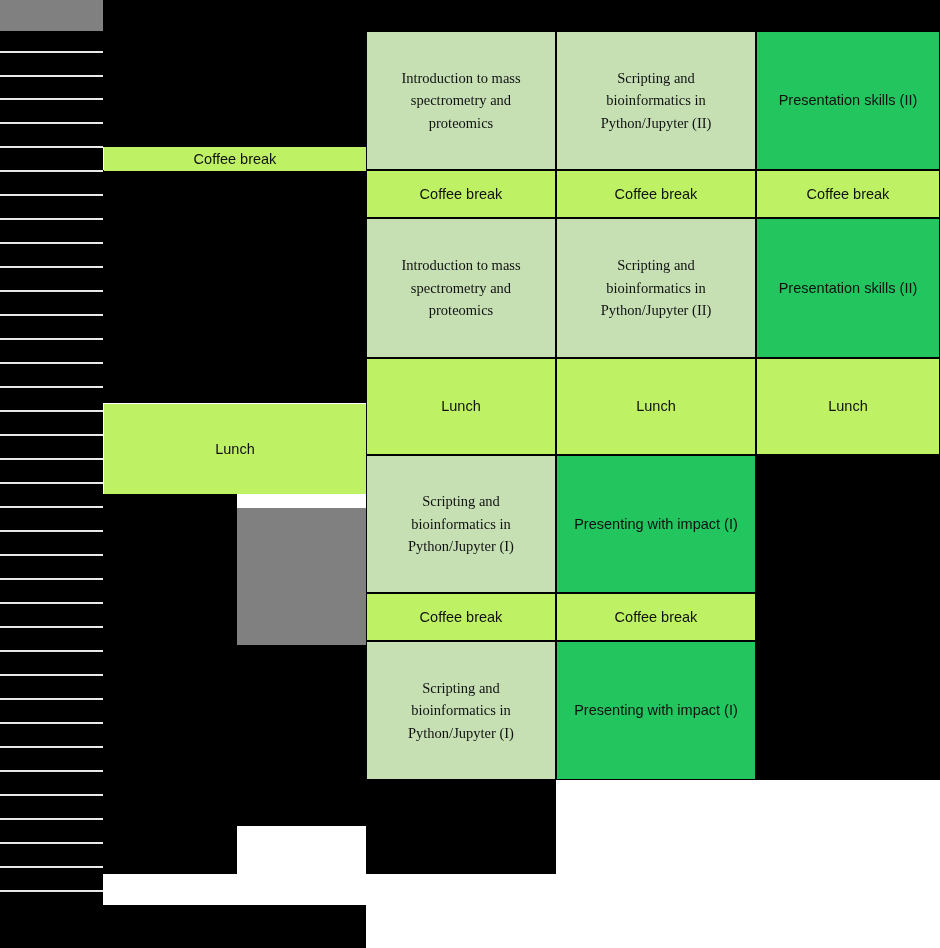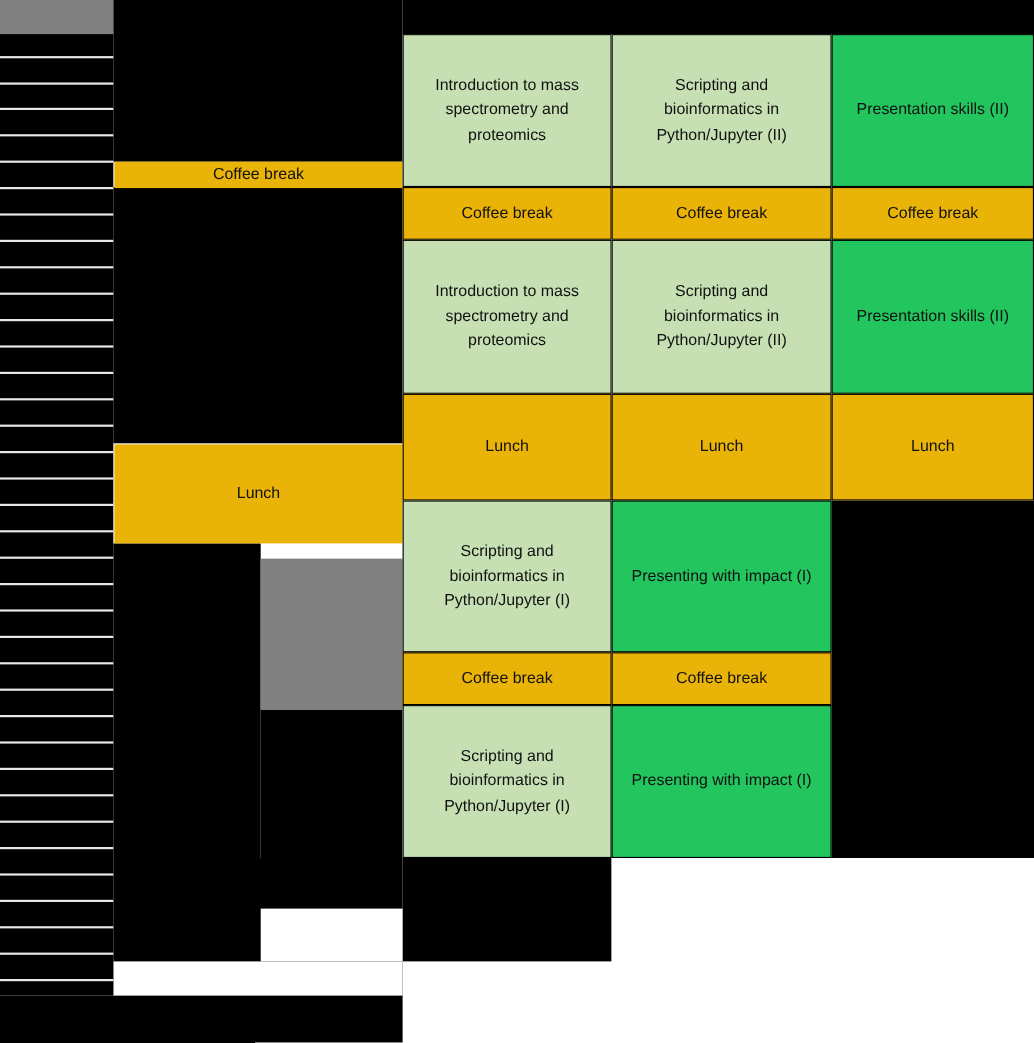--- a/index.html
+++ b/index.html
@@ -62,23 +62,23 @@
     display: flex;
     align-items: center;
     justify-content: center;
     text-align: center;
     font-size: 14.5px;
     line-height: 1.55;
     color: #111111;
     padding: 2px 6px;
     white-space: pre-line;
   }
-  .cell.green  { background: #c6e0b4; }
+  .cell.green  { background: #c6e0b4; font-family: Liberation Serif, serif; }
   .cell.blue   { background: #22c55e; }
-  .cell.gray   { background: #eab308; }
+  .cell.gray   { background: #bef264; }
   .cell.dgray  { background: #808080; border-color:#808080; }
   .cell.noborder { border: none; }
 </style>
 </head>
 <body>
 
 <div id="screen">
 
   <div class="blackfill" style="left:103px; top:0px;   width:263px; height:147px;"></div>
   <div class="blackfill" style="left:103px; top:170px; width:263px; height:233px;"></div>

